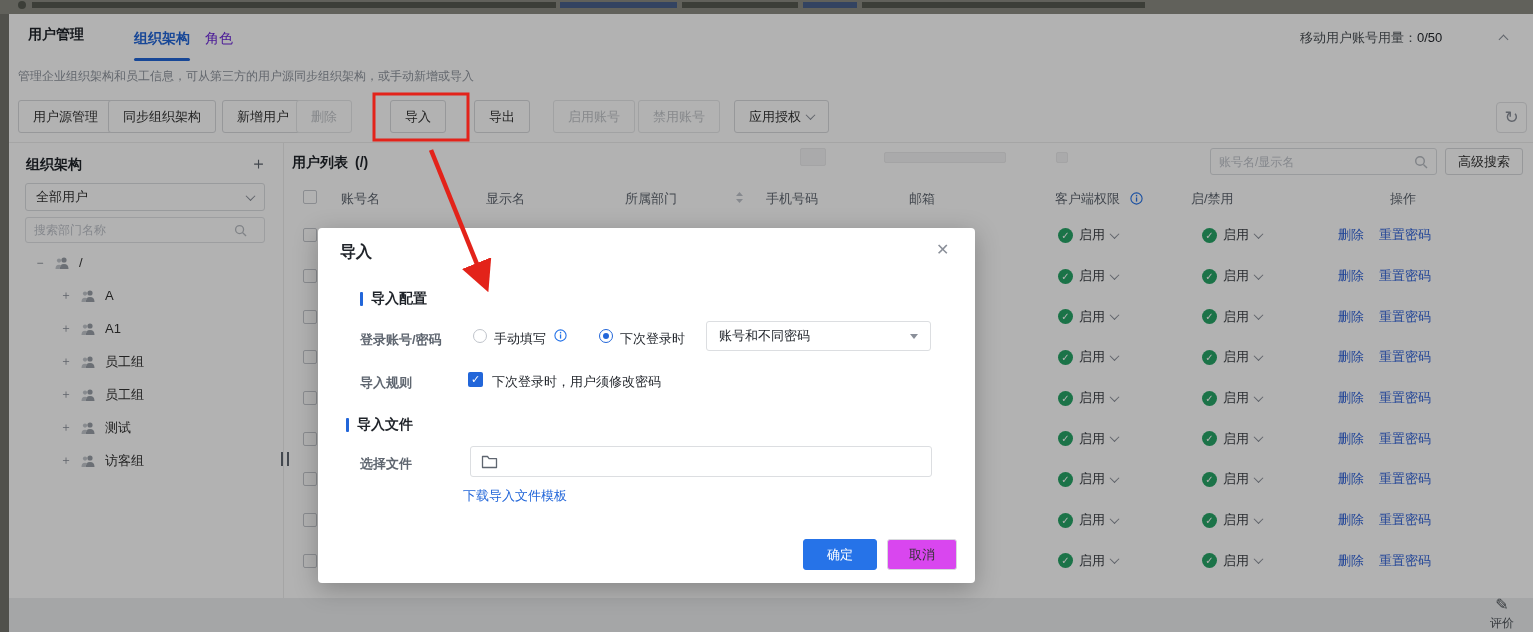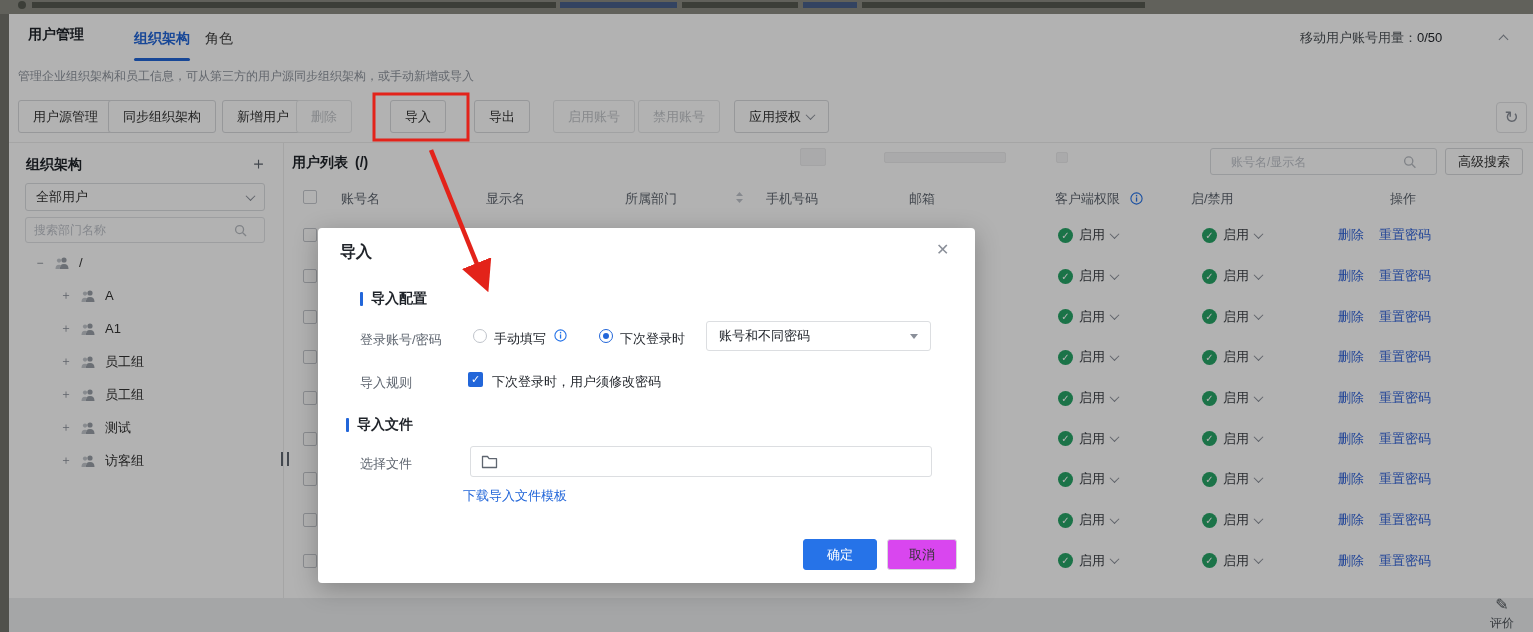--- a/index.html
+++ b/index.html
@@ -12,21 +12,21 @@
   #banner { left:0; top:0; width:1533px; height:14px; background:#8c8c83; overflow:hidden; }
   .banner-seg { position:absolute; top:2px; height:6px; background:#565a51; }
   .banner-seg.blue { background:#49618c; }
   #app-bg { left:9px; top:14px; width:1524px; height:598px; background:#ffffff; }
   #bottom-strip { left:9px; top:598px; width:1524px; height:34px; background:#eceef0; }
   #toolbar-divider { left:9px; top:142px; width:1524px; height:1px; background:#ececec; }
   #panel-divider { left:283px; top:143px; width:1px; height:455px; background:#ececec; }
 
   
   #page-title { left:28px; top:26px; font-size:14px; font-weight:bold; color:#1f2329; }
-  .tab { top:30px; font-size:14px; color:#404040; cursor:pointer; }
+  .tab { top:30px; font-size:14px; color:#6d28d9; cursor:pointer; }
   .tab.active { color:#2266d9; font-weight:bold; }
   #tab-underline { left:134px; top:58px; width:56px; height:3px; background:#2266d9; border-radius:2px; }
   #quota { left:1300px; top:29px; font-size:13px; color:#4e5358; }
   #quota b { font-weight:normal; color:#1f2329; }
   #quota-collapse { left:1500px; top:36px; }
   #subtitle { left:18px; top:68px; font-size:12px; color:#8f959e; }
 
   
   .tbtn { position:absolute; top:100px; height:33px; background:#fff; border:1px solid #d8dadd; border-radius:3px; font-size:13px; color:#333; display:flex; align-items:center; justify-content:center; gap:6px; padding:0 14px; cursor:pointer; white-space:nowrap; }
   .tbtn.disabled { color:#c3c6ca; border-color:#e7e8ea; cursor:default; }
@@ -45,21 +45,21 @@
   #tree { left:18px; top:246px; width:262px; }
   .tree-item { height:33px; display:flex; align-items:center; gap:9px; padding-left:16px; font-size:13px; color:#333; cursor:pointer; }
   .tree-item[data-level="1"] { padding-left:42px; }
   .expander { width:12px; text-align:center; color:#8a8f99; font-size:12px; }
   #drag-handle { left:281px; top:452px; width:8px; height:14px; border-left:2px solid #5f6670; border-right:2px solid #5f6670; }
 
   
   #list-title { left:292px; top:154px; font-size:14px; font-weight:bold; color:#1f2329; }
   #list-path { font-weight:bold; color:#1f2329; margin-left:7px; }
   .redacted { background:#f4f4f5; border:1px solid #ebebec; border-radius:2px; }
-  #list-search { left:1210px; top:148px; width:227px; height:27px; border:1px solid #dcdee1; border-radius:3px; background:#fff; display:flex; align-items:center; padding:0 20px; }
+  #list-search { left:1210px; top:148px; width:227px; height:27px; border:1px solid #dcdee1; border-radius:3px; background:#fff; display:flex; align-items:center; padding:0 8px; }
   #list-search input { border:0; outline:0; width:180px; font-size:12px; color:#333; background:transparent; font-family:inherit; }
   #list-search input::placeholder { color:#c0c4cb; }
   #adv-search { left:1445px; top:148px; width:78px; height:27px; background:#fff; border:1px solid #d8dadd; border-radius:3px; font-size:13px; color:#333; display:flex; align-items:center; justify-content:center; cursor:pointer; }
 
   #thead { left:283px; top:186px; width:1250px; height:28px; font-size:13px; color:#5f6670; }
   #thead span, #thead div { position:absolute; top:4px; }
   .cb { width:14px; height:14px; border:1px solid #c6c9cf; border-radius:2px; background:#fff; }
   #thead .cb { left:20px; } 
   .c-account{left:58px} .c-display{left:203px} .c-dept{left:342px} .c-sort{left:452px; top:5px!important} .c-phone{left:483px} .c-mail{left:626px} .c-client{left:772px} .c-info{left:847px; top:6px!important} .c-status{left:908px} .c-ops{left:1107px}
 
@@ -86,21 +86,21 @@
   
   #overlay { left:0; top:0; width:1533px; height:632px; background:rgba(0,0,0,0.30); z-index:10; }
   #modal { left:318px; top:228px; width:657px; height:355px; background:#fff; border-radius:4px; box-shadow:0 6px 24px rgba(0,0,0,.25); z-index:30; }
   #modal .m-abs { position:absolute; }
   #m-title { left:22px; top:14px; font-size:16px; font-weight:bold; color:#1f2329; }
   #m-close { left:618px; top:12px; font-size:16px; color:#8a8f99; cursor:pointer; }
   .m-section { display:flex; align-items:center; gap:8px; font-size:14px; font-weight:bold; color:#1f2329; }
   .m-section::before { content:""; width:3px; height:14px; background:#2266d9; border-radius:1px; }
   #m-sec1 { left:30px; top:62px;padding-left:12px; }
   #m-sec2 { left:18px; top:188px;padding-left:10px; }
-  .m-label { color:#5f6670; font-size:13px; }
+  .m-label { color:#5f6670; font-size:13px;font-weight:bold; }
   #m-login-label { left:42px; top:103px; }
   #m-rule-label { left:42px; top:146px; }
   #m-file-label { left:42px; top:227px; }
   .radio { width:14px; height:14px; border-radius:50%; border:1px solid #c0c4cb; background:#fff; display:inline-block; }
   .radio.sel { border:1px solid #2266d9; position:relative; }
   .radio.sel::after { content:""; position:absolute; left:3px; top:3px; width:6px; height:6px; border-radius:50%; background:#2266d9; }
   #m-radio1 { left:155px; top:101px; }
   #m-radio1-label { left:176px; top:102px; color:#1f2329; }
   #m-info { left:236px; top:101px; }
   #m-radio2 { left:281px; top:101px; }

